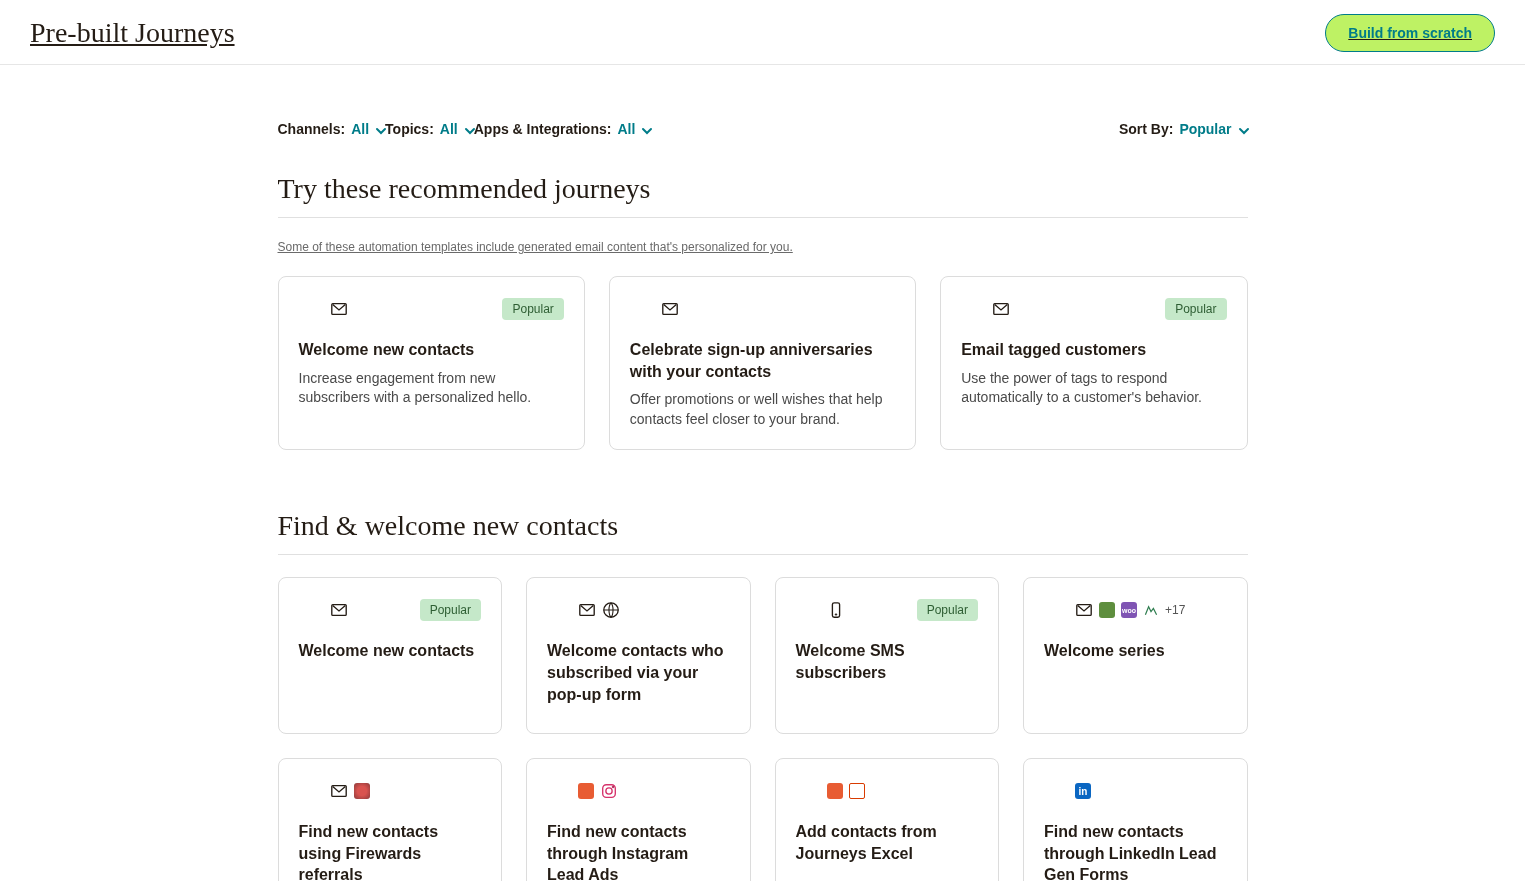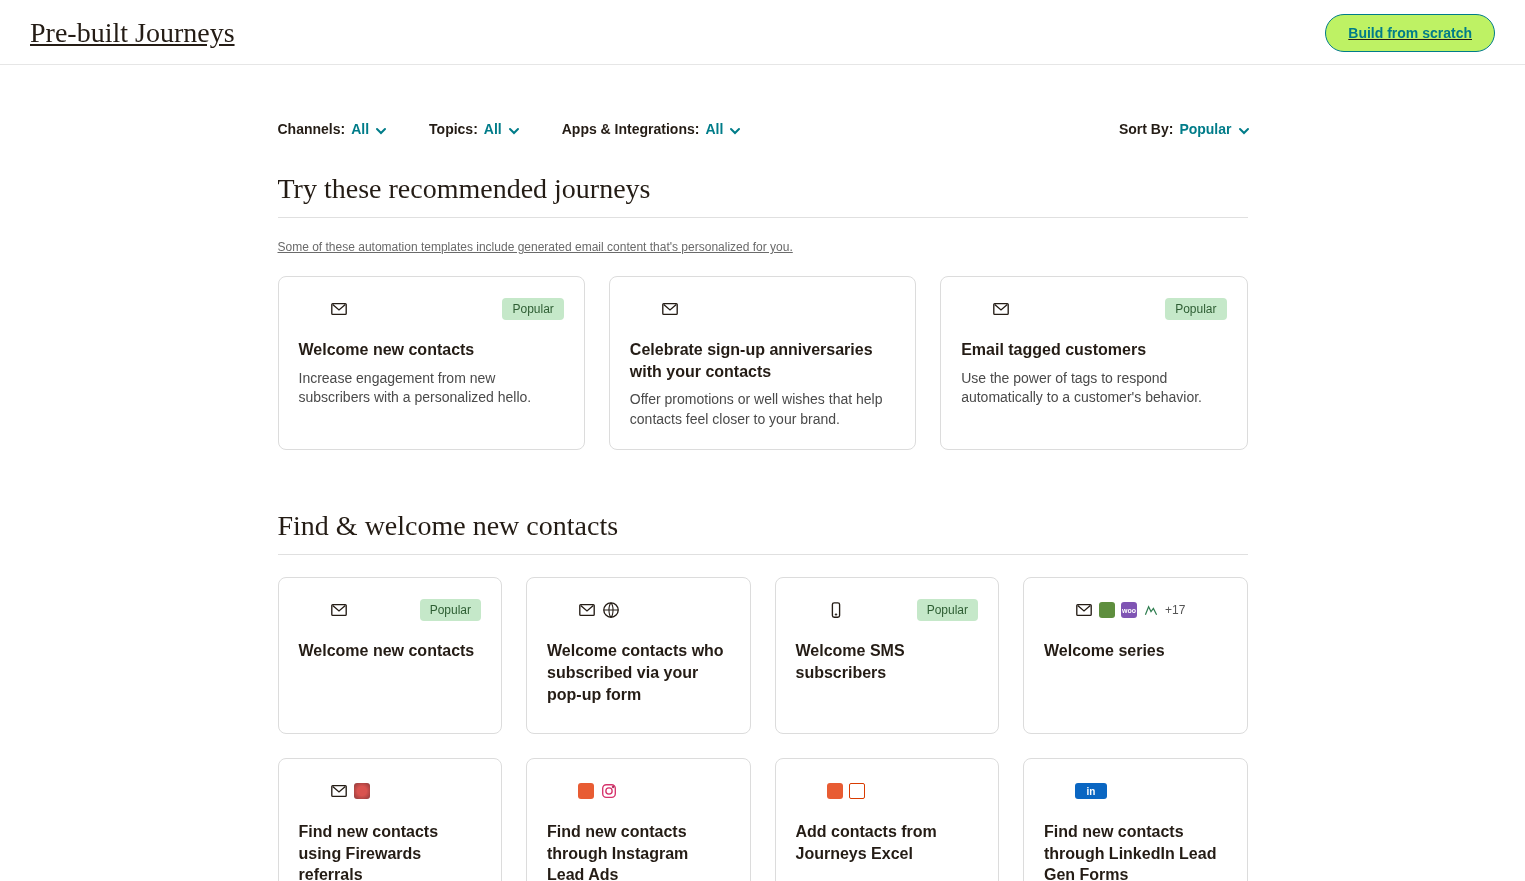--- a/index.html
+++ b/index.html
@@ -5,21 +5,21 @@
   * { box-sizing: border-box; margin: 0; padding: 0; }
   body { font-family: -apple-system, BlinkMacSystemFont, "Helvetica Neue", Helvetica, Arial, sans-serif; background: #fff; color: #241c15; }
   
   .header { display: flex; justify-content: space-between; align-items: center; padding: 14px 30px 12px 30px; border-bottom: 1px solid #e6e6e6; text-decoration: underline; }
   .page-title { font-family: Georgia, "Times New Roman", serif; font-size: 28px; font-weight: 500; }
   .btn-outline { border: 1px solid #007c89; color: #007c89; background: #bef264; border-radius: 22px; padding: 10px 22px; font-size: 14px; font-weight: 600; cursor: pointer; }
   
   .container { max-width: 1010px; margin: 0 auto; padding: 0 20px; }
   
   .filters { display: flex; justify-content: space-between; align-items: center; margin-top: 56px; margin-bottom: 36px; font-size: 14px; }
-  .filters-left { display: flex; gap: 44px; }
+  .filters-left { display: flex; }
   .filter { display: flex; align-items: center; gap: 6px; cursor: pointer; }
   .filter-label { font-weight: 600; color: #241c15; }
   .filter-value { color: #007c89; font-weight: 600; }
   .chevron { width: 10px; height: 10px; display: inline-block; }
   .chevron svg { stroke: #007c89; }
   
   .section-title { font-family: Georgia, "Times New Roman", serif; font-size: 28px; font-weight: 500; margin-bottom: 12px; }
   .section-divider { border: none; border-top: 1px solid #e0e0e0; margin-bottom: 22px; }
   .section-subtitle { color: #6a6a6a; font-size: 12px; margin-bottom: 22px; text-decoration: underline; }
   
@@ -37,21 +37,21 @@
   
   
   .ic-mail svg { stroke: #241c15; }
   .ic-globe svg { stroke: #241c15; }
   .ic-phone svg { stroke: #241c15; }
   .ic-shopify { background: #5e8e3e; border-radius: 3px; width: 16px; height: 16px; }
   .ic-woo { background: #7f54b3; border-radius: 3px; width: 16px; height: 16px; color:#fff; font-size:7px; font-weight:bold; display:flex;align-items:center;justify-content:center;}
   .ic-app-red { background: #e85c33; border-radius: 3px; width: 16px; height: 16px; }
   .ic-instagram svg { stroke: #d6336c; }
   .ic-ms { width:16px; height:16px; border:1px solid #d83b01; border-radius:2px; position:relative; }
-  .ic-linkedin { background:#0a66c2; border-radius:3px; width:32px; height:16px; color:#fff; font-size:10px; font-weight:bold; display:flex; align-items:center; justify-content:center; }
+  .ic-linkedin { background:#0a66c2; border-radius:3px; width:16px; height:16px; color:#fff; font-size:10px; font-weight:bold; display:flex; align-items:center; justify-content:center; }
   .ic-firewards { width:16px; height:16px; border-radius:3px; background: radial-gradient(circle, #d9534f 40%, #8b3a3a 100%); }
   .ic-quick { width:16px; height:16px; }
 </style>
 </head>
 <body>
 
 <svg width="0" height="0" style="position:absolute">
   <defs>
     <g id="svg-mail">
         <rect x="2" y="4" width="16" height="12" rx="1" fill="none" stroke-width="1.5"></rect>

